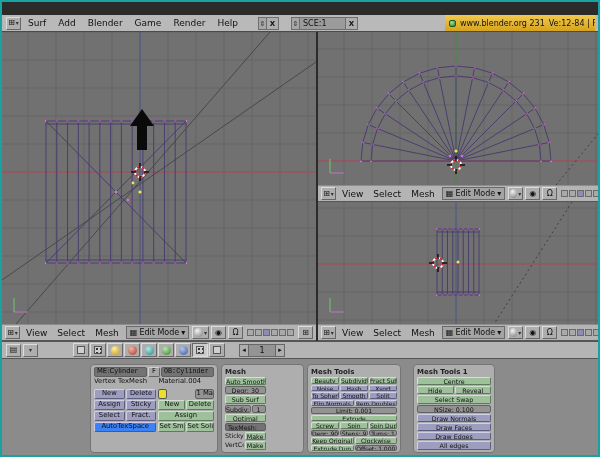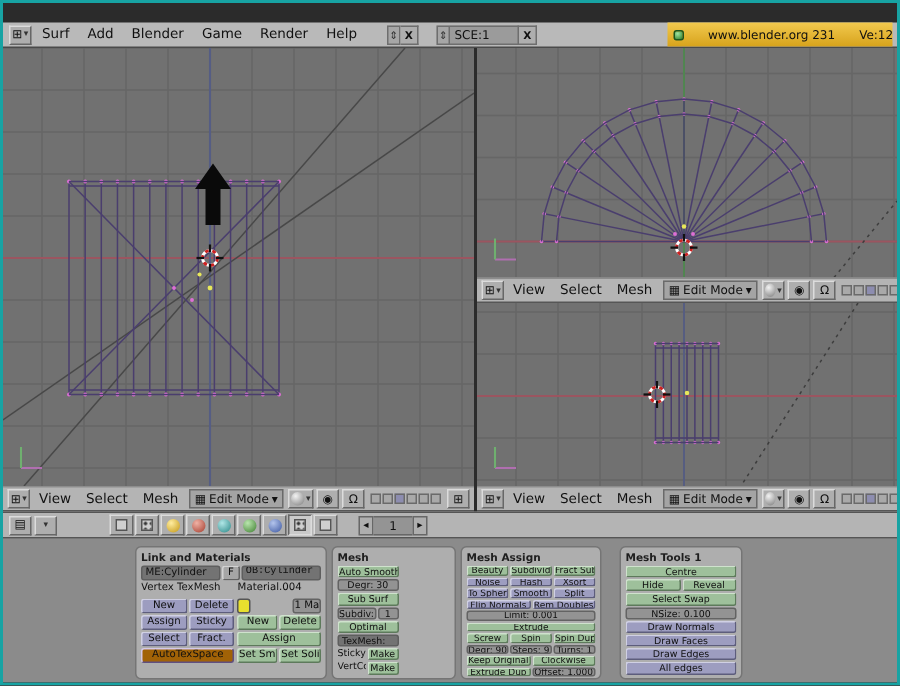--- a/index.html
+++ b/index.html
@@ -11,21 +11,21 @@
   .tbicon{position:absolute;left:3px;top:2px;width:9px;height:9px;background:linear-gradient(#e8e8e8,#9a9a9a);border:1px solid #046}
   
   #menubar{left:0;top:13px;width:596px;height:17px;background:#b9b9b9;border-bottom:1px solid #4a4a4a;display:flex;align-items:center;padding:0 3px;font-size:9px}
   .menu-item{padding:0 6px;white-space:nowrap}
   .iconbtn{display:inline-flex;align-items:center;justify-content:center;height:13px;min-width:15px;background:#aeaeae;border:1px solid #676767;border-top-color:#dcdcdc;border-left-color:#dcdcdc;font-size:8px;line-height:1;padding:0 1px;margin:0 1px;gap:1px}
   .iconbtn .arr{font-size:6px;color:#333}
   .combo{display:inline-flex;align-items:center;height:13px}
   .updown{width:9px;height:13px;background:#a6a6a6;border:1px solid #6e6e6e;font-size:7px;line-height:12px;text-align:center;color:#2f2f2f}
   .cfield{background:#9b9b9b;border:1px solid #6e6e6e;border-left:none;height:13px;font-size:8px;line-height:11px;padding:0 3px;white-space:nowrap;overflow:hidden}
   .xbtn{width:12px;height:13px;background:#aeaeae;border:1px solid #6e6e6e;border-left:none;font-size:7px;font-weight:bold;text-align:center;line-height:12px}
-  .sitebar{margin-left:auto;height:16px;background:linear-gradient(#f2c94e,#d7a31c);display:flex;align-items:center;font-size:8px;padding:0 4px;gap:16px;white-space:nowrap;overflow:hidden;flex:0 0 auto;max-width:150px}
+  .sitebar{margin-left:auto;height:16px;background:linear-gradient(#f2c94e,#d7a31c);display:flex;align-items:center;font-size:8px;padding:0 4px;gap:4px;white-space:nowrap;overflow:hidden;flex:0 0 auto;max-width:150px}
   .sitedot{width:7px;height:7px;border-radius:2px;background:radial-gradient(circle at 35% 30%,#9fe49f,#2c7d2c);border:1px solid #1d551d;flex:0 0 auto}
   
   .vp{background:#717171;overflow:hidden}
   .vp svg{display:block}
   .vheader{background:#b4b4b4;border-top:1px solid #8d8d8d;border-bottom:1px solid #565656;display:flex;align-items:center;font-size:9px;padding:0 2px;overflow:hidden;white-space:nowrap}
   .hmenu{padding:0 5px}
   .mode{display:inline-flex;align-items:center;gap:2px;background:#a4a4a4;border:1px solid #6a6a6a;height:13px;font-size:8px;padding:0 3px;margin:0 2px}
   .ball{width:9px;height:9px;border-radius:50%;background:radial-gradient(circle at 35% 30%,#f2f2f2,#7b7b7b);display:inline-block}
   .minigrid{display:inline-flex;gap:1px;margin:0 3px}
   .mini{width:7px;height:7px;background:#a9a9a9;border:1px solid #6a6a6a;display:inline-block}
@@ -51,21 +51,21 @@
   
   .panel{position:absolute;top:5px;height:89px;background:#aeaeae;border:1px solid #757575;border-radius:4px;padding:2px 3px;overflow:hidden}
   .ptitle{font-size:7px;font-weight:bold;color:#1e1e1e;height:10px;line-height:10px}
   .pbody{display:flex;flex-wrap:wrap;column-gap:2px}
   .psec{display:flex;flex-direction:column}
   .prow{display:flex;gap:1px;margin-bottom:1px}
   .c{flex:1;text-align:center;overflow:hidden;white-space:nowrap;border-radius:2px;line-height:1.15}
   .btn{background:#a6a6a6;border:1px solid #636363;border-top-color:#d2d2d2;border-left-color:#d2d2d2}
   .grn{background:#9ec09b;border:1px solid #5d7a5b;border-top-color:#cfe2cd;border-left-color:#cfe2cd}
   .lav{background:#9d9dc0;border:1px solid #5d5d7c;border-top-color:#d0d0e4;border-left-color:#d0d0e4}
-  .pur{background:#a16207;border:1px solid #5f4f80;border-top-color:#d4c8e8;border-left-color:#d4c8e8}
+  .pur{background:#3b82f6;border:1px solid #5f4f80;border-top-color:#d4c8e8;border-left-color:#d4c8e8}
   .num{background:#939393;border:1px solid #636363;color:#0e0e0e}
   .txt{background:#737373;border:1px solid #5e5e5e;text-align:left;padding-left:2px}
   .lbl{background:transparent;text-align:left}
   .swatch{flex:0 0 9px;background:#e8df2e;border:1px solid #555}
   .gap{background:transparent;border:none}
 </style>
 </head>
 <body>
 
 <div id="root">
@@ -493,21 +493,20 @@
       </span>
       <span class="spinner">
         <span class="sparrow">◂</span>
         <span class="sval">1</span>
         <span class="sparrow">▸</span>
       </span>
     </div>
   <div id="bbody" class="abs">
     <div id="panels">
         <div class="panel" style="left: 88px; width: 128px;">
-          <div class="ptitle">Link and Materials</div>
           <div class="pbody">
             <div class="psec" style="width: 100%;">
               <div class="prow" style="height: 10px;">
                 <span class="c txt" style="font-size: 6.8px; flex: 5 1 0%;">ME:Cylinder</span>
                 <span class="c btn" style="font-size: 6.8px; flex: 1 1 0%;">F</span>
                 <span class="c txt" style="font-size: 6.8px; flex: 5 1 0%; font-family: Liberation Mono, monospace;">OB:Cylinder</span>
               </div>
             </div>
             <div class="psec" style="width: 52%;">
               <div class="prow" style="height: 10px;">
@@ -584,21 +583,21 @@
               </div>
             </div>
             <div class="psec" style="width: 44%;">
               <div class="prow" style="height: 8.2px;">
                 <span class="c gap" style="font-size: 6.3px;"></span>
               </div>
             </div>
           </div>
         </div>
         <div class="panel" style="left: 305px; width: 94px;">
-          <div class="ptitle">Mesh Assign</div>
+          <div class="ptitle">Mesh Tools</div>
           <div class="pbody">
             <div class="psec" style="width: 100%;">
               <div class="prow" style="height: 6.5px;">
                 <span class="c grn" style="font-size: 6px;">Beauty</span>
                 <span class="c grn" style="font-size: 6px;">Subdivide</span>
                 <span class="c grn" style="font-size: 6px;">Fract Subd</span>
               </div>
               <div class="prow" style="height: 6.5px;">
                 <span class="c lav" style="font-size: 6px;">Noise</span>
                 <span class="c lav" style="font-size: 6px;">Hash</span>

